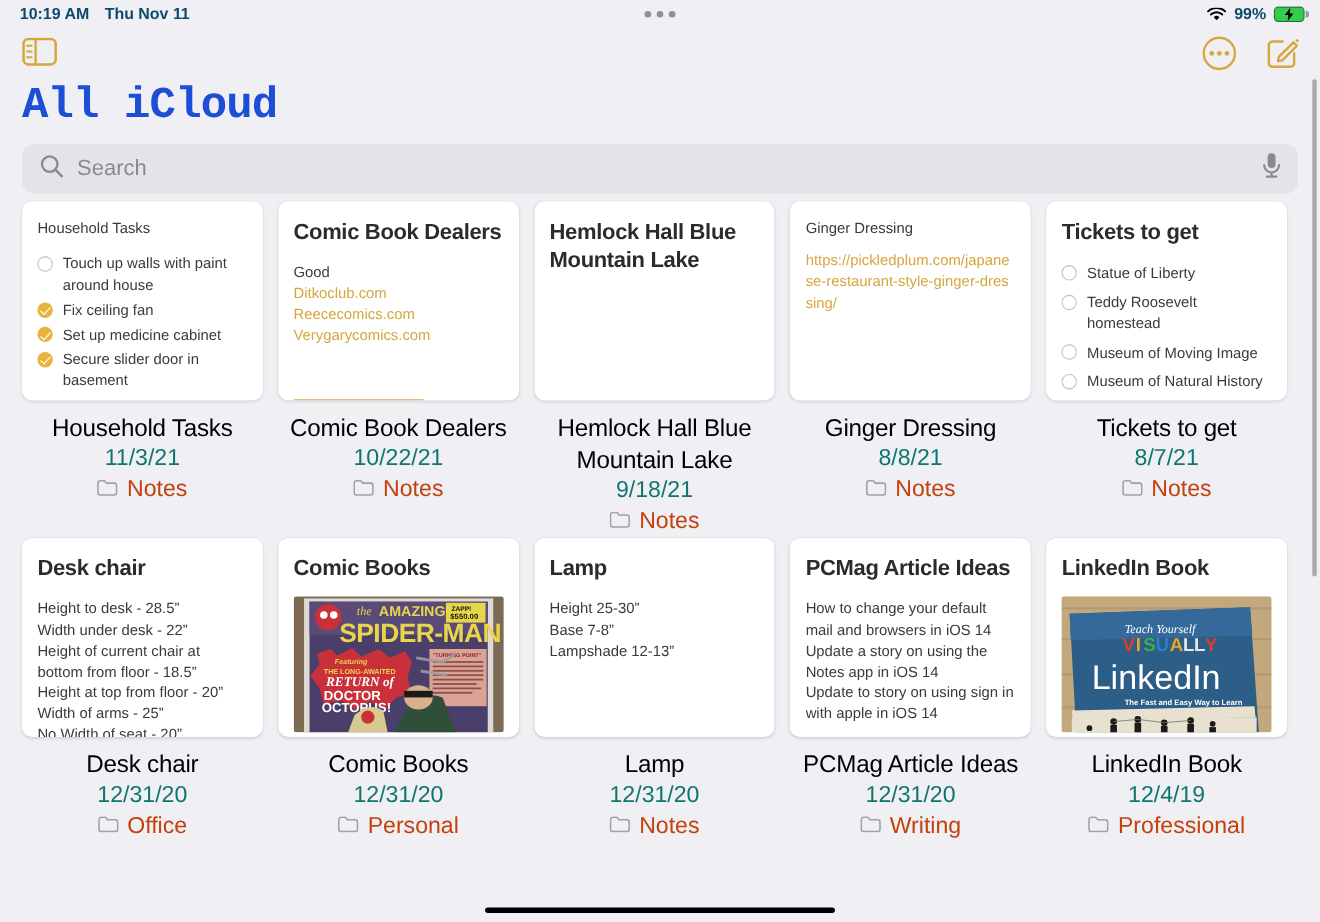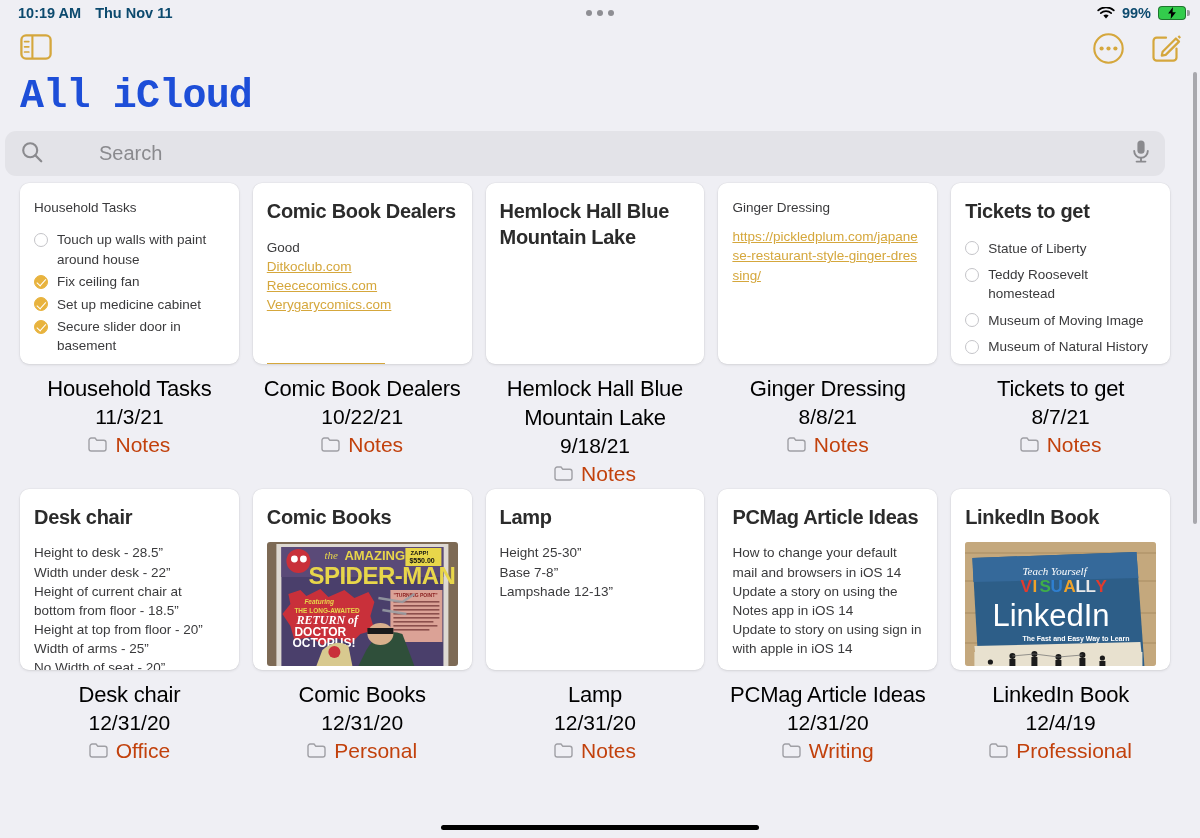--- a/index.html
+++ b/index.html
@@ -43,23 +43,23 @@
   .nav-btn { cursor: pointer; display: block; }
 
   
   .page-title {
     position: absolute; top: 74px; left: 20px;
     font-size: 40px; font-weight: bold; letter-spacing: -0.8px; color: #1d4ed8; font-family: Liberation Mono, monospace;
   }
 
   
   .searchbar {
-    position: absolute; top: 131px; left: 5px; width: 1160px; height: 45px;
+    position: absolute; top: 131px; left: 20px; width: 1160px; height: 45px;
     background: #E3E3E8; border-radius: 11px;
-    display: flex; align-items: center; padding: 0 14px 0 16px; gap: 44px;
+    display: flex; align-items: center; padding: 0 14px 0 16px;
   }
   .search-input {
     flex: 1; border: none; background: transparent; outline: none;
     font-family: "Liberation Sans", sans-serif; font-size: 20px; color: #000;
     margin-left: 12px;
   }
   .search-input::placeholder { color: #8A8A8E; }
 
   
   .grid {
@@ -78,21 +78,21 @@
   }
   .card-inner { padding: 16px 14px 0 14px; }
   .card-title {
     font-size: 20px; font-weight: bold; color: #2B2B2B;
     line-height: 1.28; letter-spacing: -0.3px;
   }
   .card-title.plain { font-size: 13.5px; font-weight: normal; color: #3A3A3C; letter-spacing: 0; }
   .card-body { margin-top: 13px; font-size: 13.5px; color: #3A3A3C; line-height: 1.42; }
   .card-body.tight { margin-top: 11px; }
   .card-line { display: block; }
-  .link { color: #D5A73C; text-decoration: underline; text-decoration-color: #D5A73C; word-break: break-all; }
+  .link { color: #D5A73C; text-decoration-color: #D5A73C; word-break: break-all; }
   .stub-underline {
     position: absolute; left: 14px; bottom: 0; width: 118px; height: 1.5px; background: #D5A73C;
   }
 
   
   .checklist { margin-top: 14px; }
   .check-row { display: flex; align-items: flex-start; gap: 9px; margin-bottom: 3px; }
   .check-row .txt { font-size: 13.5px; color: #3A3A3C; line-height: 1.44; }
   .circ {
     flex: 0 0 auto; width: 14px; height: 14px; border-radius: 50%;
@@ -105,21 +105,21 @@
     transform: rotate(42deg);
   }
   .checklist.spaced .check-row { margin-bottom: 7px; }
 
   
   .thumb { margin: 12px 14px 0 14px; height: 124px; border-radius: 3px; overflow: hidden; position: relative; }
 
   
   .meta { text-align: center; padding: 10px 4px 0 4px; }
   .meta-title { font-size: 22px; color: #000; line-height: 1.32; letter-spacing: -0.2px; }
-  .meta-date { font-size: 21px; color: #000000; line-height: 1.35; }
+  .meta-date { font-size: 21px; color: #0f766e; line-height: 1.35; }
   .meta-folder { display: flex; align-items: center; justify-content: center; gap: 8px; color: #c2410c; font-size: 21px; line-height: 1.35; }
 
   
   .scrollbar {
     position: absolute; right: 3px; top: 72px; width: 4px; height: 452px;
     background: #A8A8AD; border-radius: 3px;
   }
   
   .home-indicator {
     position: absolute; bottom: 8px; left: 50%; transform: translateX(-50%);

